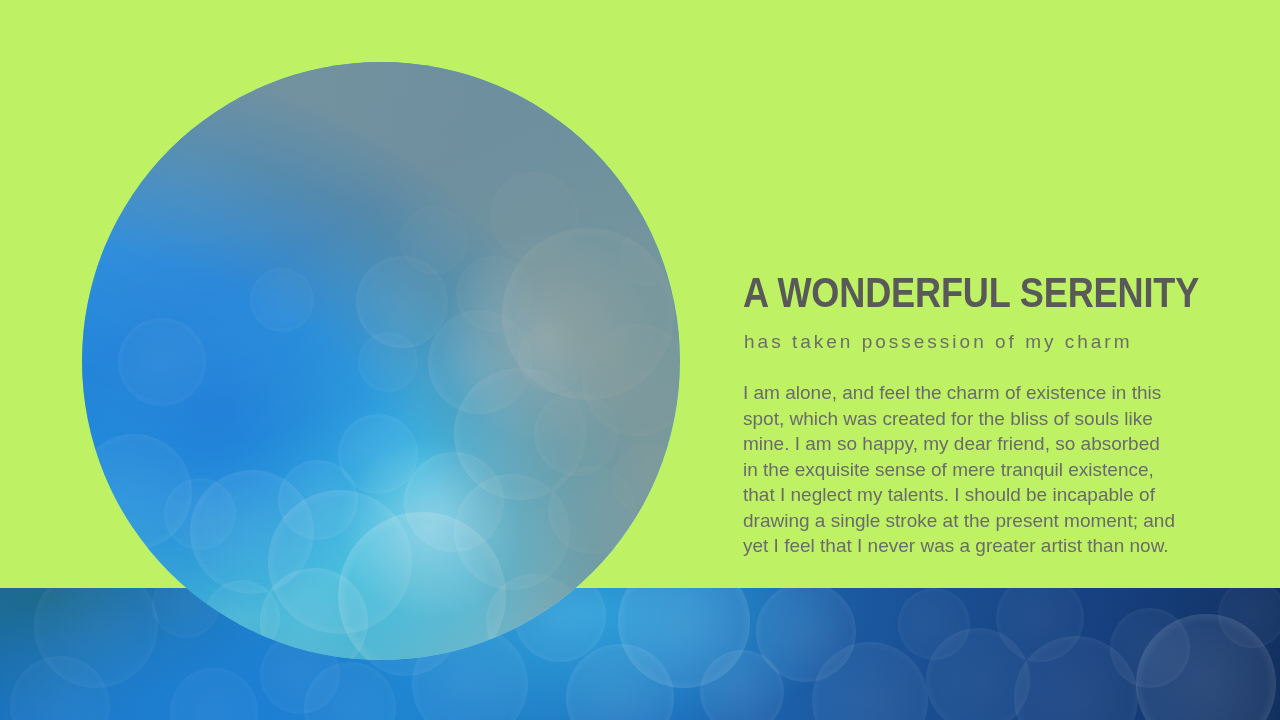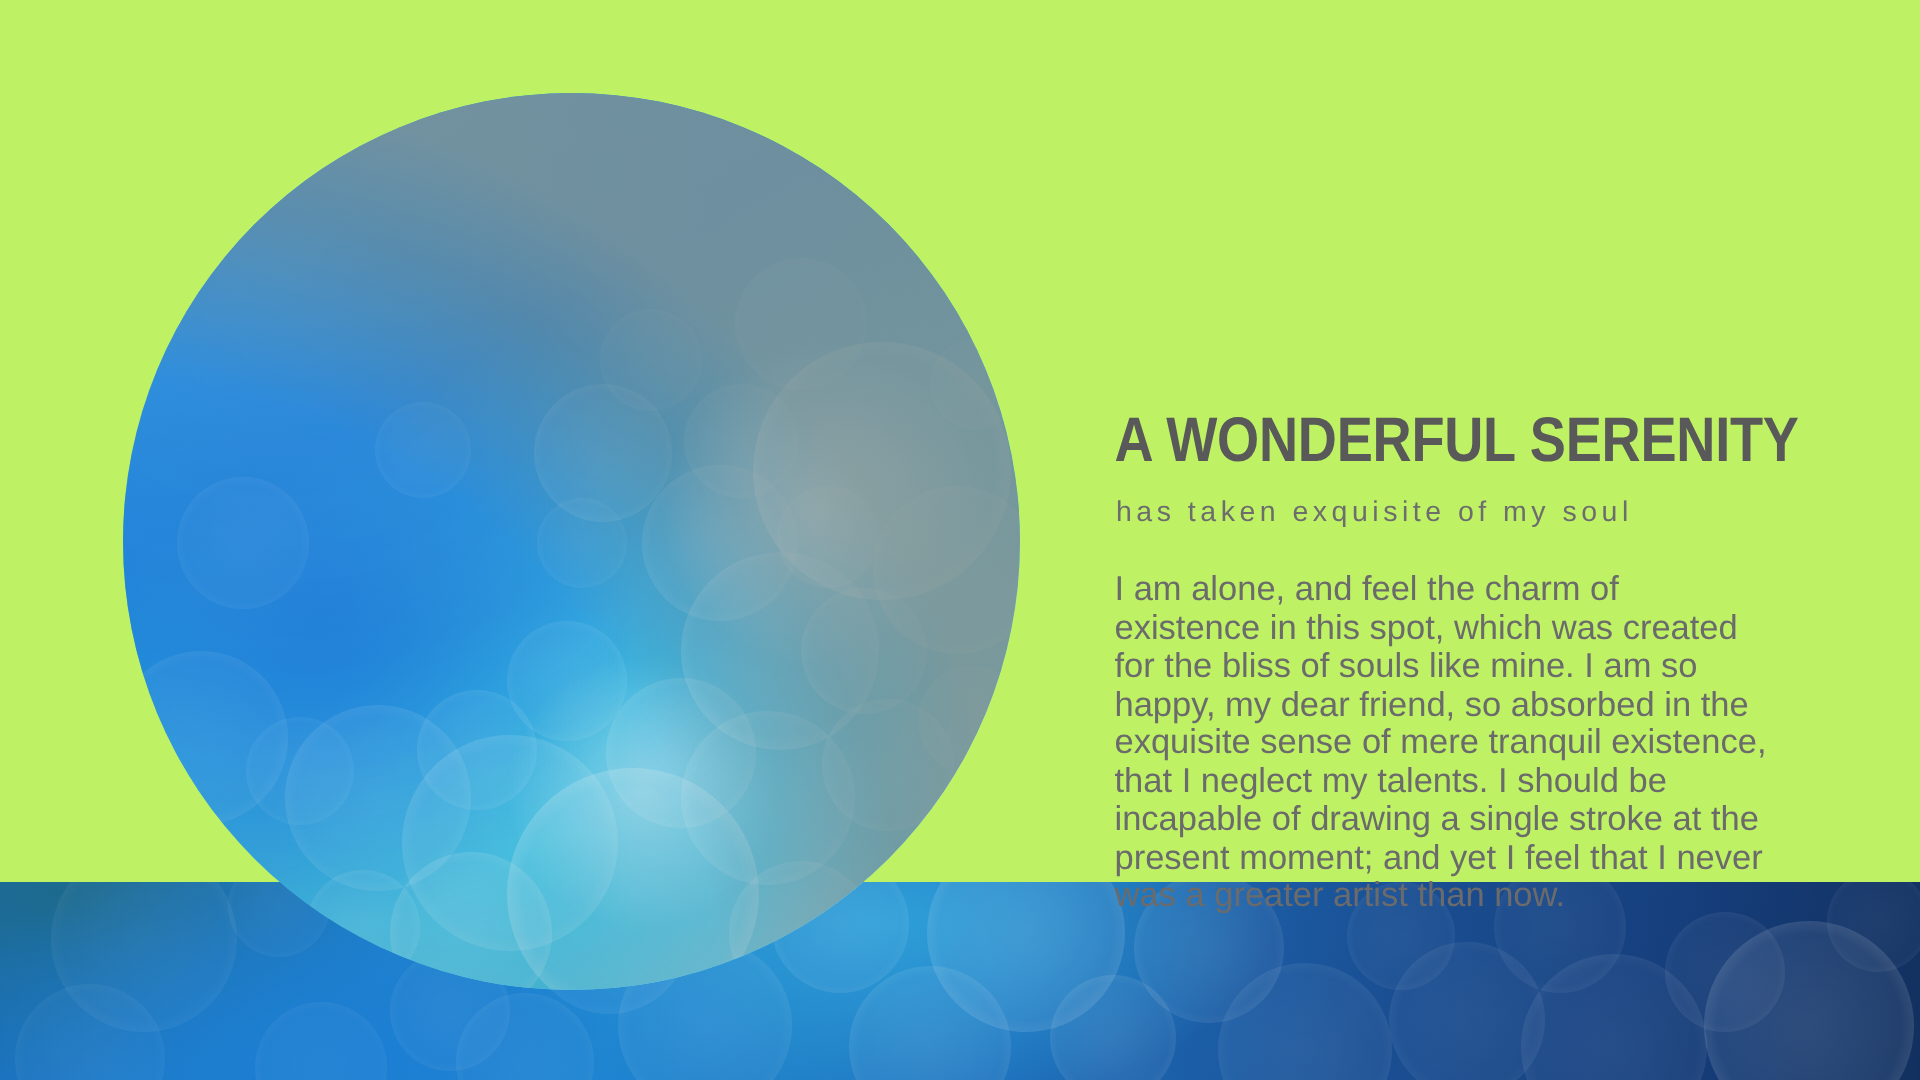--- a/index.html
+++ b/index.html
@@ -116,21 +116,21 @@
     font-size: 19px;
     line-height: 24px;
     letter-spacing: 3.0px;
     color: #6d6d6d;
     white-space: nowrap;
   }
   .bodytext {
     margin: 26px 0 0 0;
     font-family: "Liberation Sans", sans-serif;
     font-weight: 400;
-    font-size: 23px;
+    font-size: 19px;
     line-height: 25.5px;
     color: #6b6b6b;
     width: 436px;
   }
 </style>
 </head>
 <body>
 
 <div class="slide">
 
@@ -191,17 +191,17 @@
         <div class="bk" style="left: 178px; top: 506px; width: 108px; height: 108px; background: radial-gradient(circle, rgba(255, 255, 255, 0.13) 0%, rgba(255, 255, 255, 0.082) 62%, rgba(255, 255, 255, 0.24) 88%, rgba(255, 255, 255, 0.204) 96%, rgba(255, 255, 255, 0) 100%);"></div>
         <div class="bk" style="left: 122px; top: 518px; width: 76px; height: 76px; background: radial-gradient(circle, rgba(255, 255, 255, 0.086) 0%, rgba(255, 255, 255, 0.055) 62%, rgba(255, 255, 255, 0.17) 88%, rgba(255, 255, 255, 0.145) 96%, rgba(255, 255, 255, 0) 100%);"></div>
         <div class="bk" style="left: 404px; top: 512px; width: 96px; height: 96px; background: radial-gradient(circle, rgba(255, 255, 255, 0.118) 0%, rgba(255, 255, 255, 0.08) 62%, rgba(255, 255, 255, 0.22) 88%, rgba(255, 255, 255, 0.19) 96%, rgba(255, 255, 255, 0) 100%);"></div>
       </div>
     <div class="circle-shade"></div>
     <div class="circle-rim"></div>
   </div>
 
   <div class="text-col">
     <h1 class="headline">A WONDERFUL SERENITY</h1>
-    <div class="subhead">has taken exquisite of my soul</div>
+    <div class="subhead">has taken possession of my charm</div>
     <p class="bodytext"> I am alone, and feel the charm of existence in this spot, which was created for the bliss of souls like mine. I am so happy, my dear friend, so absorbed in the exquisite sense of mere tranquil existence, that I neglect my talents. I should be incapable of drawing a single stroke at the present moment; and yet I feel that I never was a greater artist than now.</p>
   </div>
 
 </div>
 
 </body></html>

